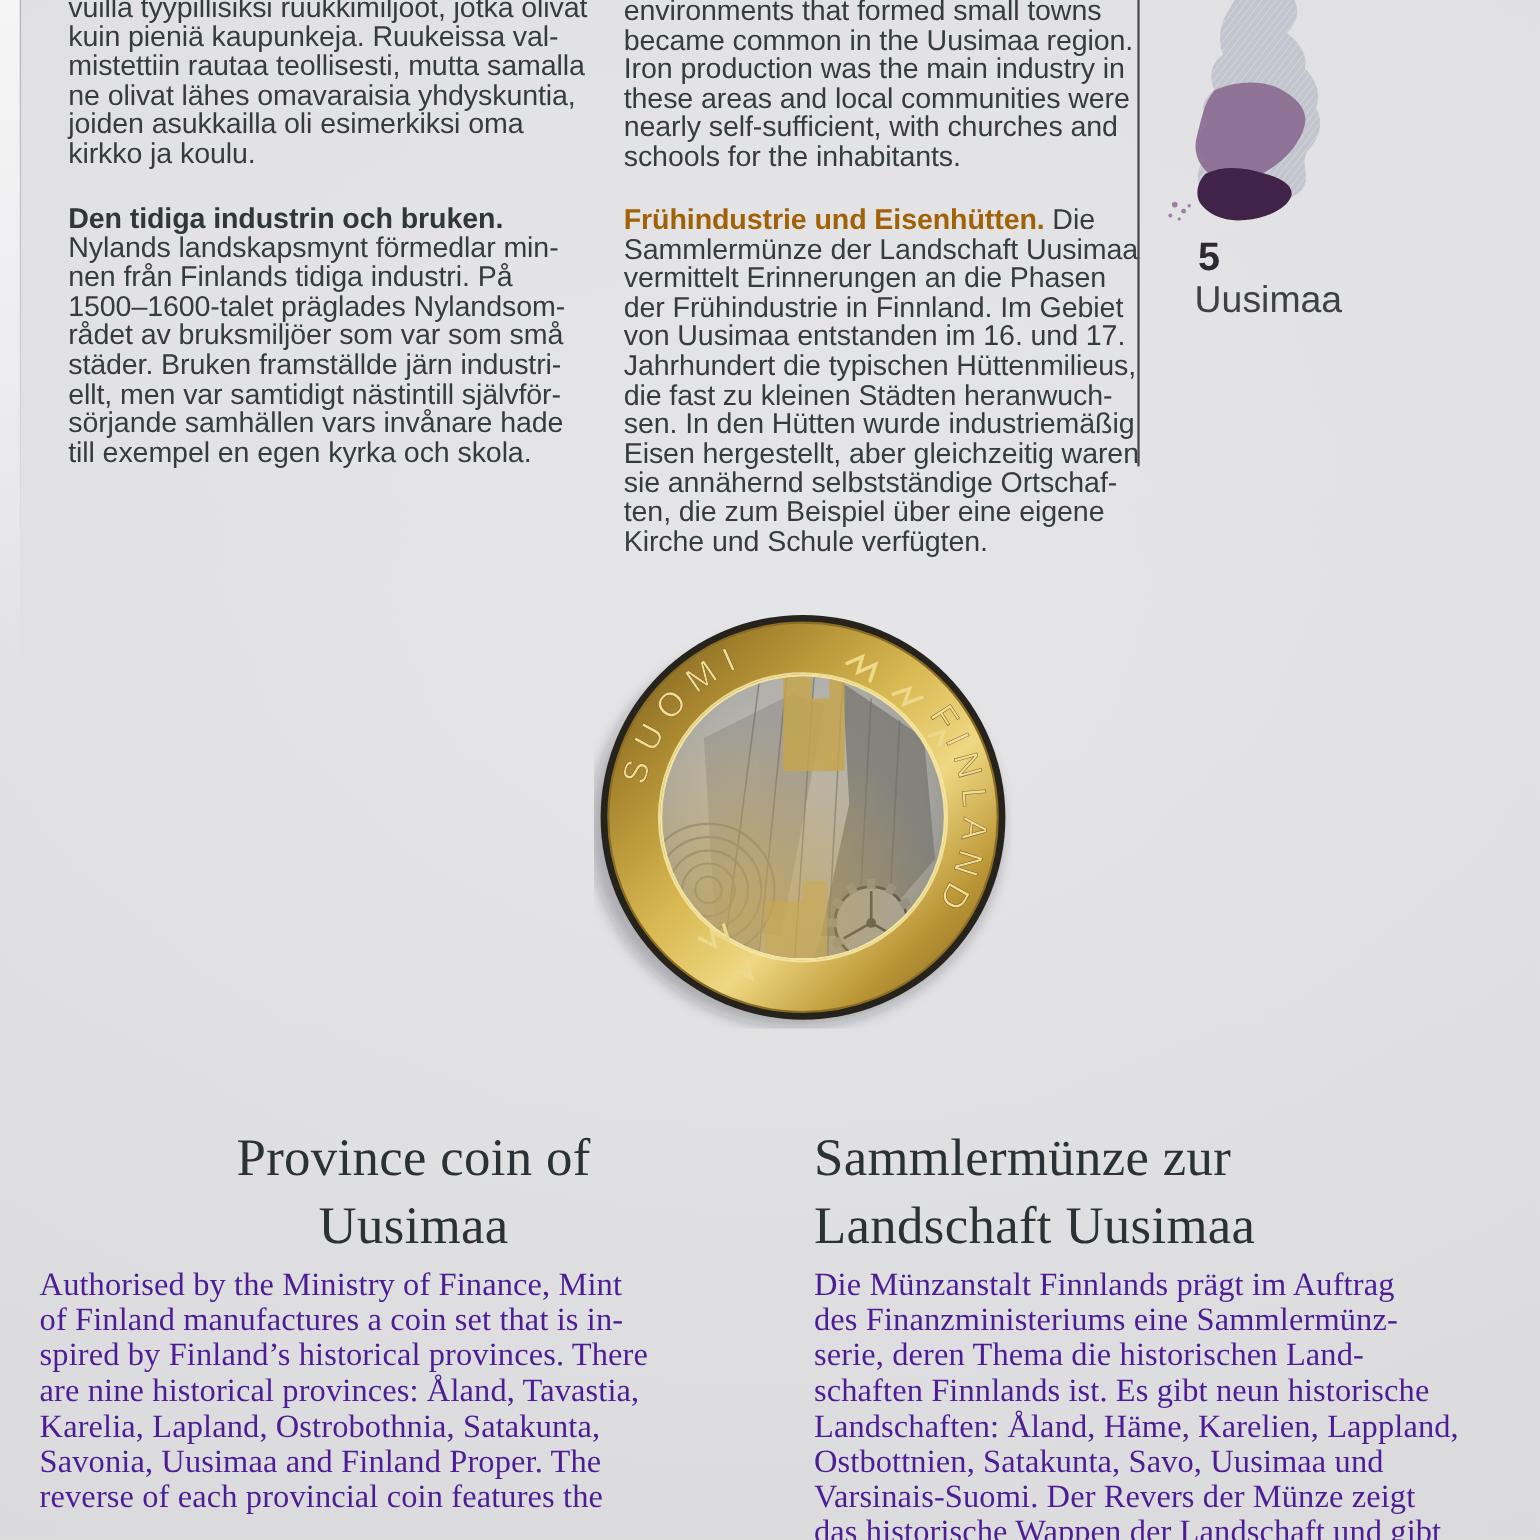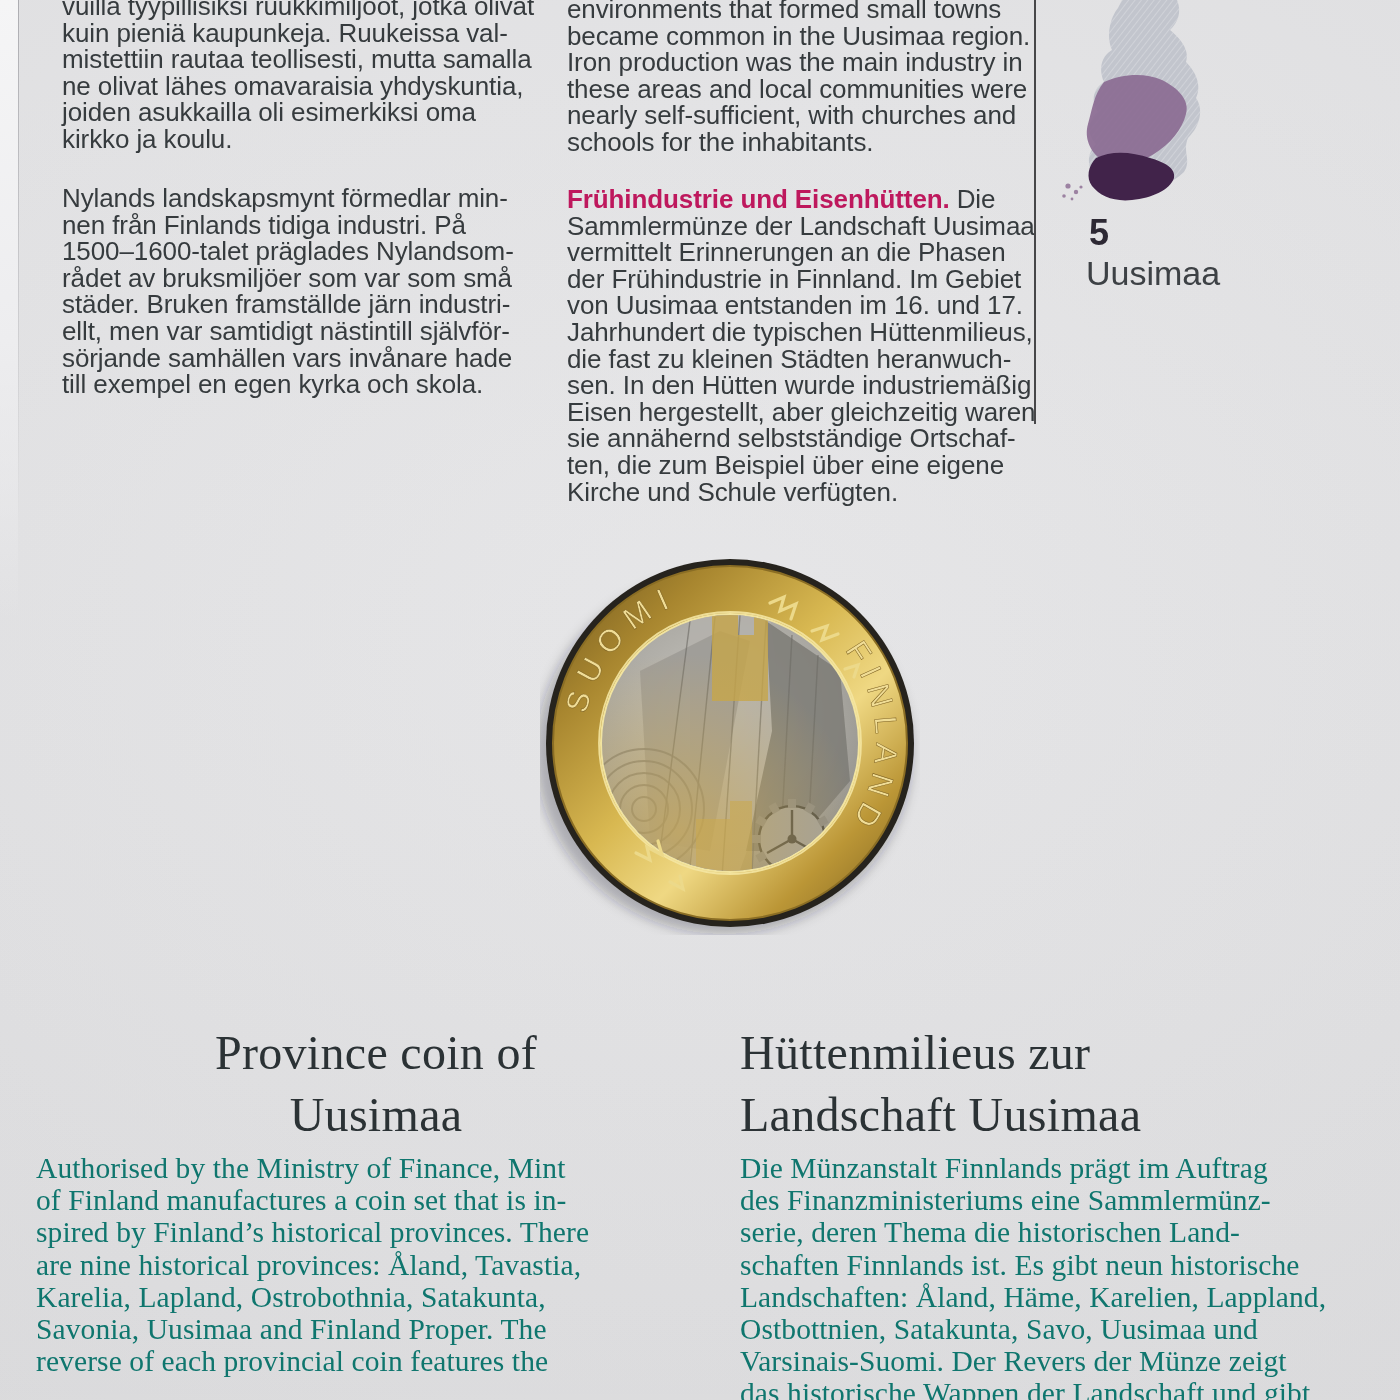--- a/index.html
+++ b/index.html
@@ -16,55 +16,56 @@
   }
   .paper-edge{position:absolute;left:0;top:0;width:18px;height:620px;
     background:linear-gradient(180deg,#f5f5f6 0%,#ededef 55%,rgba(237,237,239,0) 100%);}
   .edge-line{position:absolute;left:18px;top:0;width:1px;height:520px;
     background:linear-gradient(180deg,rgba(110,110,118,0.45),rgba(110,110,118,0));}
 
   .sans-par{
     position:absolute;color:#363b3e;font-size:26px;line-height:26.6px;
     letter-spacing:-0.1px;white-space:pre-line;
   }
-  .sans-par b, .lead{font-weight:bold;color:#be185d;}
+  .sans-par b, .lead{font-weight:bold;color:#a16207;}
   .lead{margin-right:7px;}
 
   .divider{position:absolute;left:1034px;top:0;width:2px;height:424px;background:#474749;}
 
   .map-wrap{position:absolute;left:1052px;top:0;width:245px;height:212px;}
   .map-number{position:absolute;left:1089px;top:212px;font-size:36px;font-weight:bold;color:#2d2934;}
   .map-label{position:absolute;left:1086px;top:254px;font-size:34px;color:#3d4145;}
 
   .coin-wrap{position:absolute;left:540px;top:551px;width:380px;height:384px;}
 
   .serif-h{
     position:absolute;color:#2b3235;font-family:"Liberation Serif",serif;
     font-size:48px;line-height:62px;font-weight:400;white-space:pre-line;letter-spacing:0.3px;
   }
   .serif-p{
-    position:absolute;color:#0f766e;font-family:"Liberation Serif",serif;
+    position:absolute;color:#4c1d95;font-family:"Liberation Serif",serif;
     font-size:29.5px;line-height:32.2px;white-space:pre-line;letter-spacing:0.1px;
   }
 </style>
 </head>
 <body>
 
 <div class="vignette"></div>
 <div class="paper-edge"></div>
 <div class="edge-line"></div>
 
 <div class="sans-par" style="left:62px;top:-7px;width:500px;">vuilla tyypillisiksi ruukkimiljööt, jotka olivat
 kuin pieniä kaupunkeja. Ruukeissa val-
 mistettiin rautaa teollisesti, mutta samalla
 ne olivat lähes omavaraisia yhdyskuntia,
 joiden asukkailla oli esimerkiksi oma
 kirkko ja koulu.</div>
 
 <div style="position:absolute;left:62px;top:185px;width:500px;">
+  <div class="sans-par" style="position:static;font-weight:bold;color:#31363a;">Den tidiga industrin och bruken.</div>
   <div class="sans-par" style="position:static;">Nylands landskapsmynt förmedlar min-
 nen från Finlands tidiga industri. På
 1500–1600-talet präglades Nylandsom-
 rådet av bruksmiljöer som var som små
 städer. Bruken framställde järn industri-
 ellt, men var samtidigt nästintill självför-
 sörjande samhällen vars invånare hade
 till exempel en egen kyrka och skola.</div>
 </div>
 
@@ -237,21 +238,21 @@
 <div class="serif-h" style="left:36px;top:1022px;width:680px;text-align:center;">Province coin of
 Uusimaa</div>
 <div class="serif-p" style="left:36px;top:1152px;width:690px;">Authorised by the Ministry of Finance, Mint
 of Finland manufactures a coin set that is in-
 spired by Finland’s historical provinces. There
 are nine historical provinces: Åland, Tavastia,
 Karelia, Lapland, Ostrobothnia, Satakunta,
 Savonia, Uusimaa and Finland Proper. The
 reverse of each provincial coin features the</div>
 
-<div class="serif-h" style="left:740px;top:1022px;width:660px;">Hüttenmilieus zur
+<div class="serif-h" style="left:740px;top:1022px;width:660px;">Sammlermünze zur
 Landschaft Uusimaa</div>
 <div class="serif-p" style="left:740px;top:1152px;width:680px;">Die Münzanstalt Finnlands prägt im Auftrag
 des Finanzministeriums eine Sammlermünz-
 serie, deren Thema die historischen Land-
 schaften Finnlands ist. Es gibt neun historische
 Landschaften: Åland, Häme, Karelien, Lappland,
 Ostbottnien, Satakunta, Savo, Uusimaa und
 Varsinais-Suomi. Der Revers der Münze zeigt
 das historische Wappen der Landschaft und gibt</div>
 

